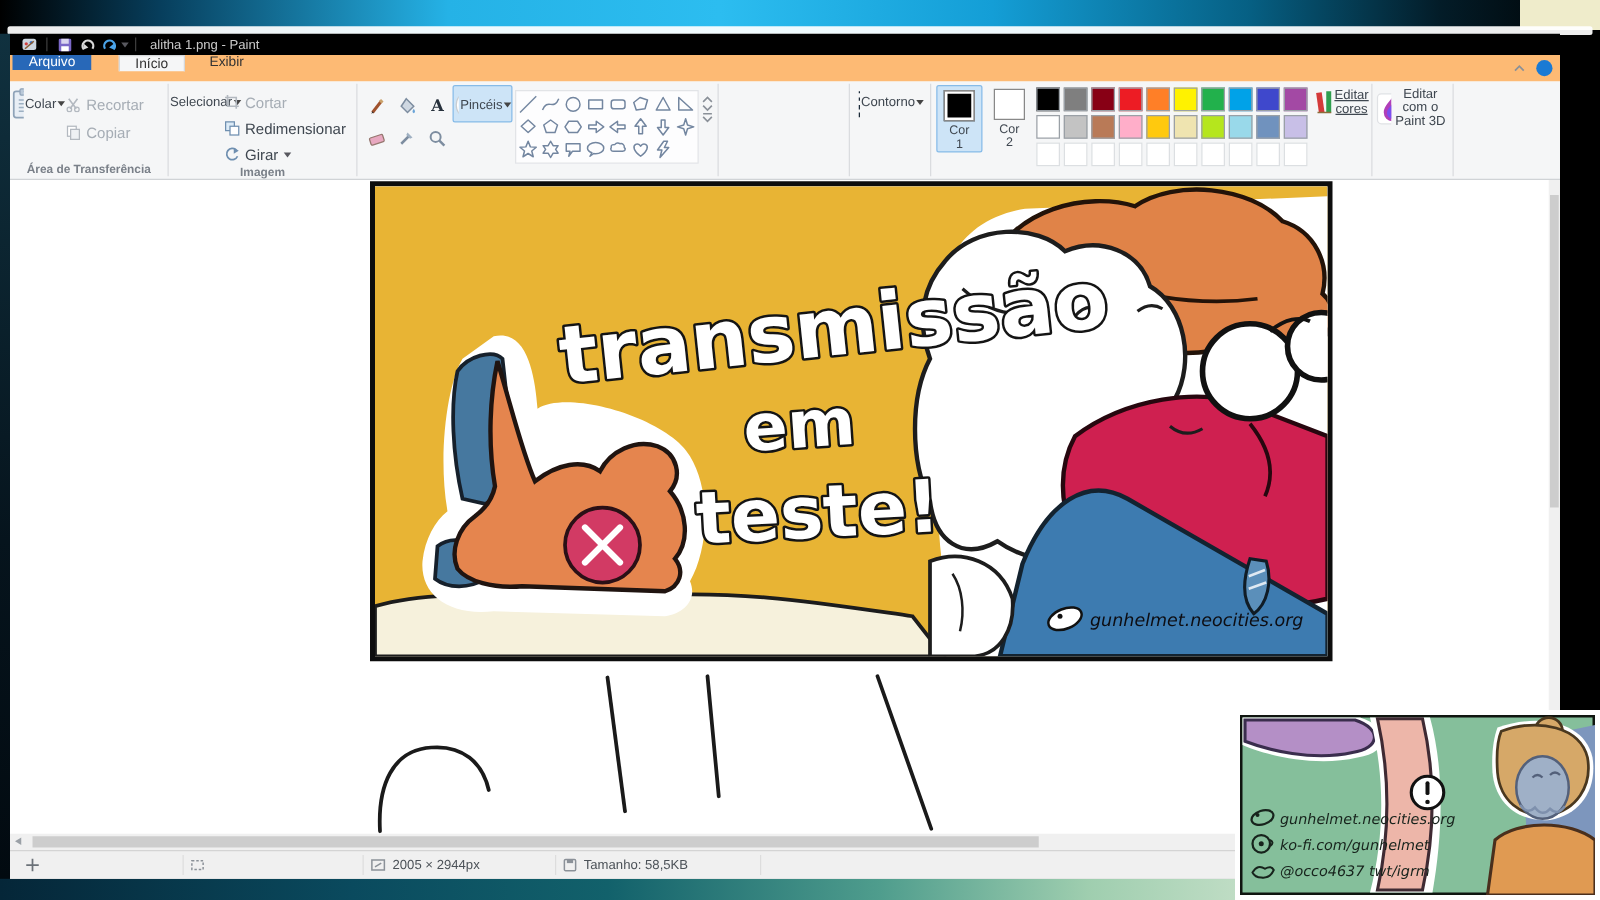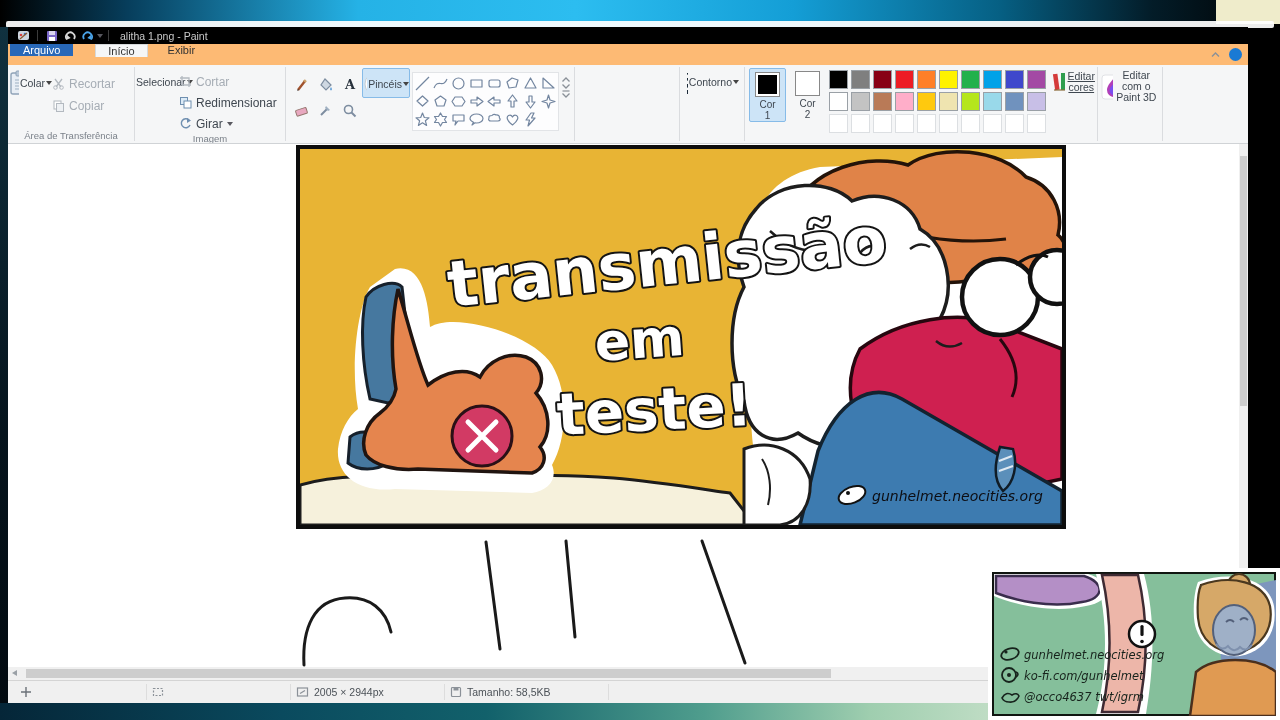--- a/index.html
+++ b/index.html
@@ -23,21 +23,21 @@
   .tabstrip{height:21px;background:#fdba74;display:flex;align-items:flex-start;position:relative;flex:0 0 auto;}
   .tab-file{background:#2868b8;color:#fff;font-size:11px;display:flex;align-items:center;padding:0 13px;margin-left:2px;}
   .tab{font-size:11px;color:#333;display:flex;align-items:center;padding:0 12px;margin-left:8px;}
   .tab.active{background:#f5f6f7;border:1px solid #d5d8da;border-bottom:none;margin-left:22px;}
   .tabstrip-right{position:absolute;right:6px;top:0;height:21px;display:flex;align-items:center;gap:8px;}
   .help-circle{width:13px;height:13px;border-radius:50%;background:#1a7ad4;}
   
   .ribbon{height:78px;background:#f5f6f7;border-bottom:1px solid #d0d3d6;display:flex;align-items:stretch;flex:0 0 auto;overflow:hidden;}
   .grp{display:flex;flex-direction:column;padding-top:3px;}
   .grp-content{flex:1;display:flex;align-items:flex-start;}
-  .grp-label{height:13px;font-size:9.5px;color:#7a8089;text-align:center;line-height:12px;white-space:nowrap;}
+  .grp-label{height:13px;font-size:9.5px;color:#7a8089;text-align:center;line-height:12px;white-space:nowrap;font-weight:bold;}
   .rdiv{width:1px;background:#dadcdf;margin:2px 0;}
   .bigbtn{width:44px;display:flex;align-items:center;gap:1px;padding-top:2px;font-size:10.5px;color:#3f4750;}
   .bigbtn .dda{border-top-color:#444;}
   .smallrow{display:flex;align-items:center;gap:4px;height:19px;font-size:12px;white-space:nowrap;}
   .disabled{color:#a6adb5;}
   .enabled{color:#3f4750;}
   .selbtn{background:#cde4f7;border:1px solid #86bbe8;}
   .toolgrid{display:grid;grid-template-columns:repeat(3,22px);grid-auto-rows:24px;gap:2px;padding:4px 4px;}
   .toolcell{display:flex;align-items:center;justify-content:center;}
   #shapes-grid{display:grid;grid-template-columns:repeat(8,17px);grid-auto-rows:17px;gap:1px;padding:2px 1px;background:#fdfdfe;border:1px solid #e2e4e7;}

